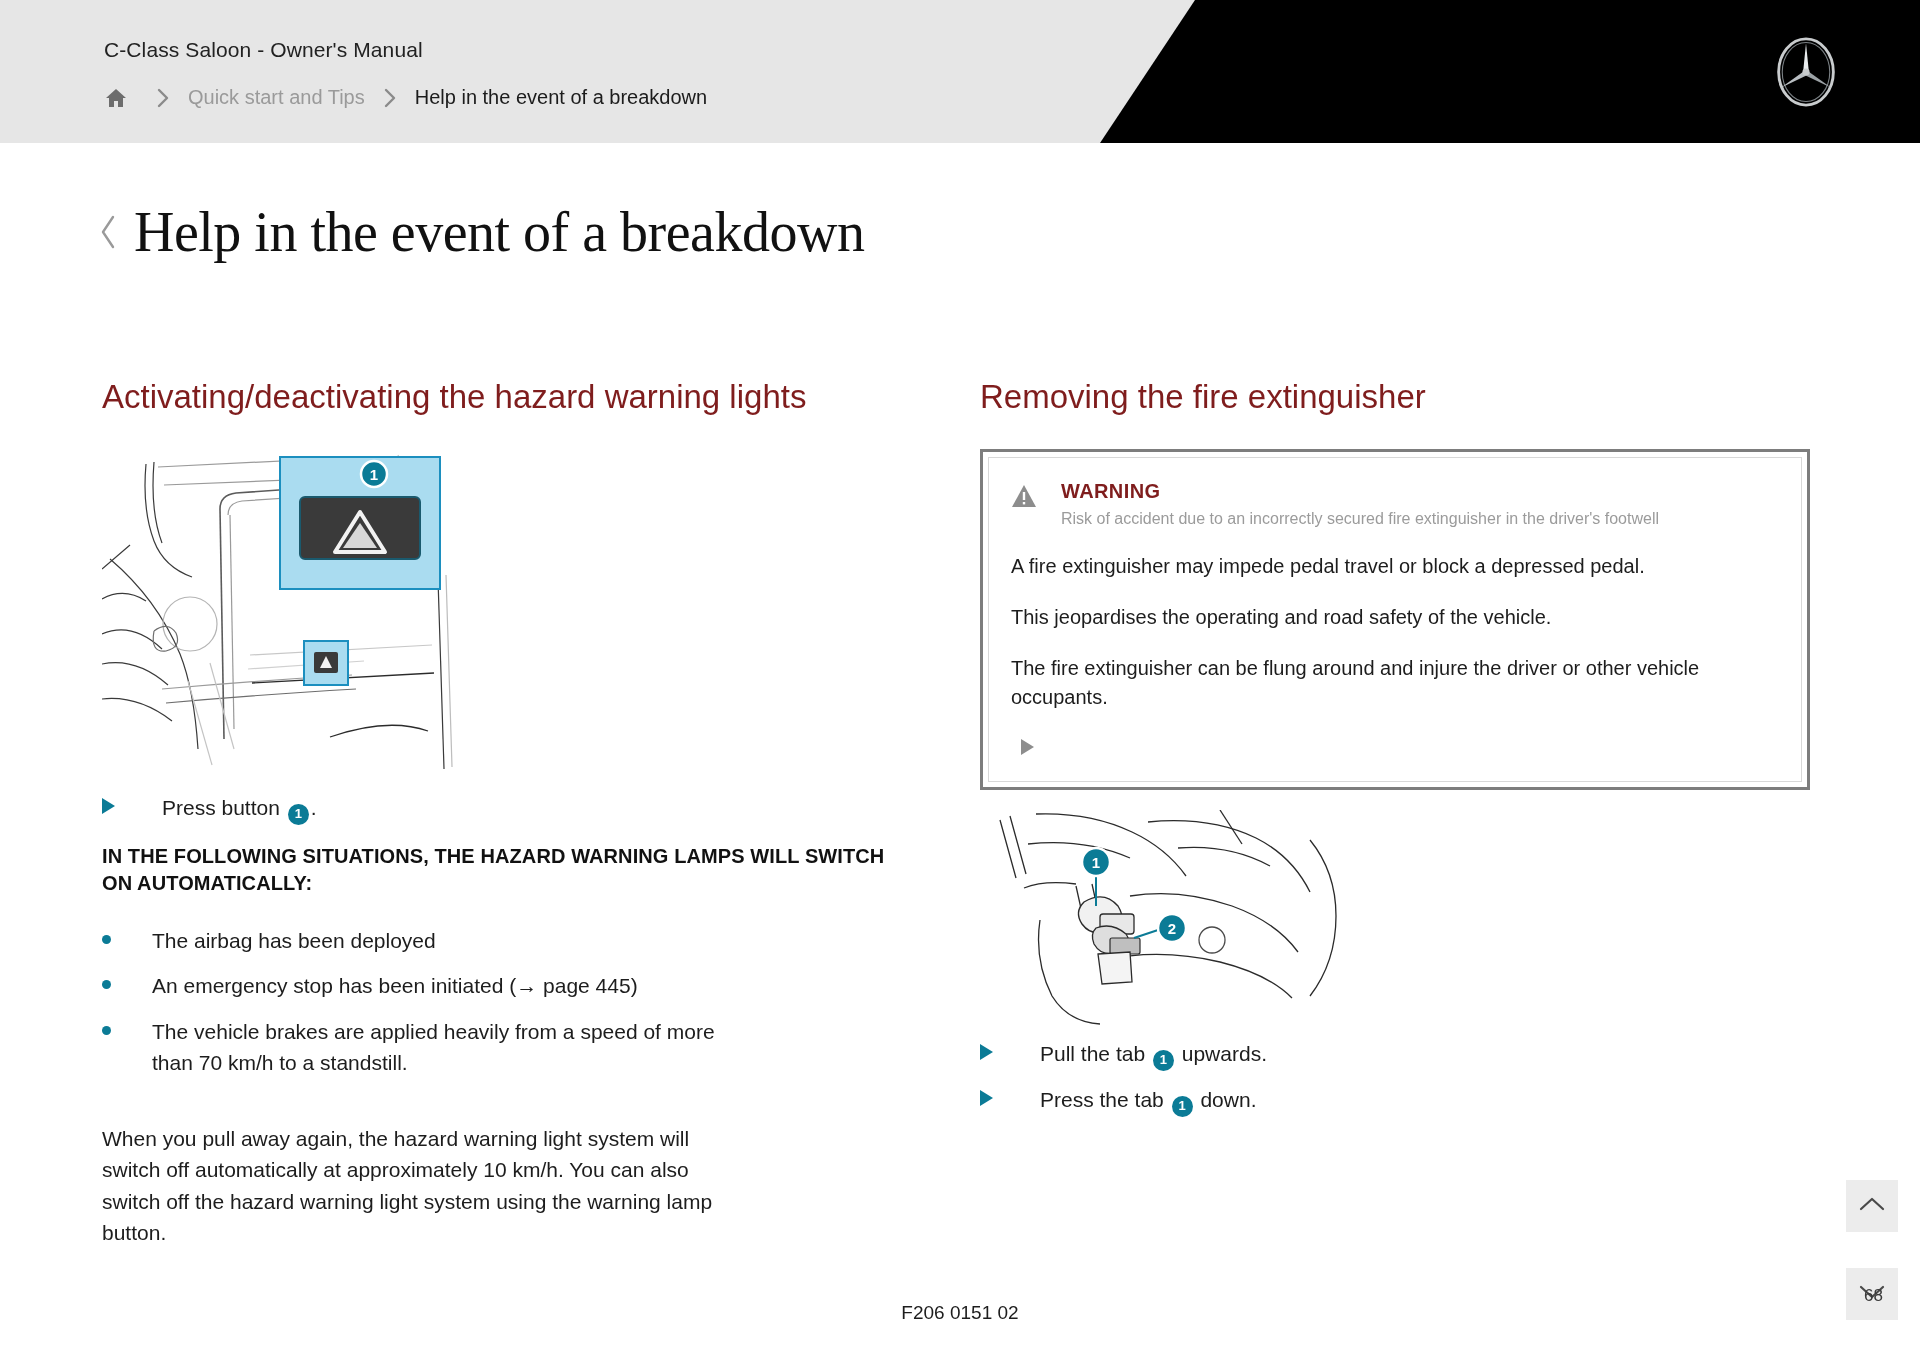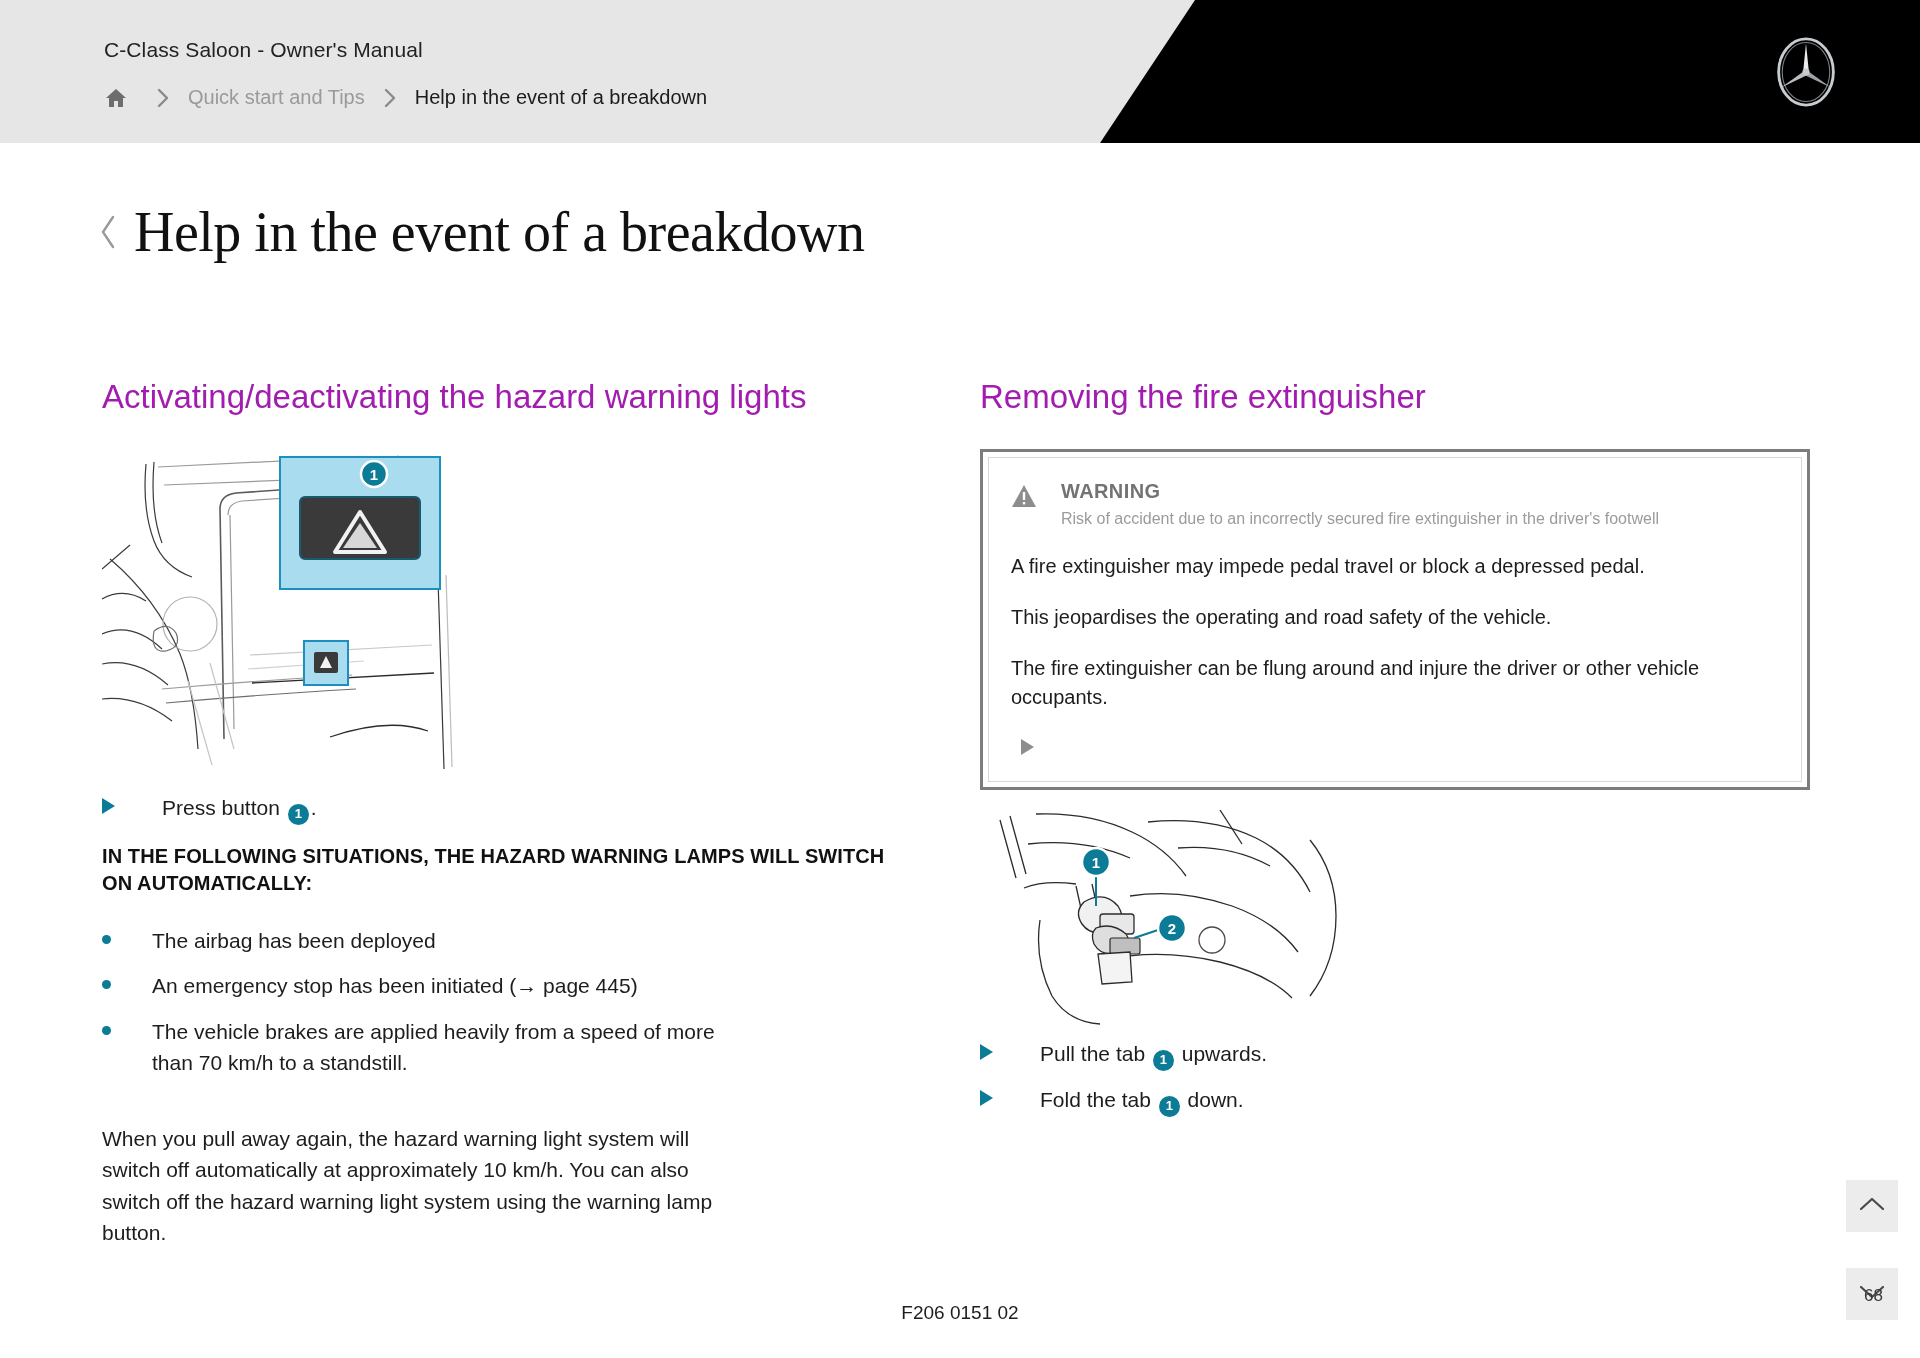--- a/index.html
+++ b/index.html
@@ -42,21 +42,21 @@
   .page-title {
     font-family: "Liberation Serif", serif;
     font-size: 56px; color: #111111; letter-spacing: -0.5px; white-space: nowrap;
   }
 
   
   .col-left  { position: absolute; left: 102px; top: 378px; width: 790px; }
   .col-right { position: absolute; left: 980px; top: 378px; width: 830px; }
 
   .sec-heading {
-    font-size: 33px; font-weight: 400; color: #a21caf;
+    font-size: 33px; font-weight: 400; color: #7f1d1d;
     line-height: 1.18; margin-bottom: 32px;
   }
 
   
   .illus-left { position: relative; width: 420px; height: 330px; margin-bottom: 10px; }
   .illus-left svg { display: block; }
 
   
   .step { display: flex; align-items: flex-start; margin: 14px 0; }
   .step-marker { width: 60px; flex: 0 0 60px; padding-top: 5px; }
@@ -89,21 +89,21 @@
 
   
   .warning-box {
     border: 3px solid #7d7d7d; padding: 5px; margin-top: 4px; width: 830px;
   }
   .warning-inner { border: 1px solid #d8d8d8; padding: 22px 26px 26px 22px; }
   .warn-head { display: flex; align-items: flex-start; }
   .warn-icon { width: 50px; flex: 0 0 50px; padding-top: 4px; }
   .warn-head-text { flex: 1; }
   .warn-label {
-    font-size: 20px; font-weight: 700; color: #737373;
+    font-size: 20px; font-weight: 700; color: #7f1d1d;
     letter-spacing: .4px; margin-bottom: 4px;
   }
   .warn-sub { font-size: 16px; color: #9b9b9b; line-height: 1.45; }
   .warn-p { font-size: 20px; color: #1d1d1d; line-height: 1.45; margin-top: 22px; }
   .warn-step { display: flex; align-items: flex-start; margin-top: 22px; padding-left: 10px; }
   .warn-step .step-marker { width: 58px; flex: 0 0 58px; padding-top: 5px; }
   .warn-step .step-text { font-size: 20px; }
 
   
   .illus-right { position: relative; width: 390px; height: 215px; margin: 20px 0 14px 0; }
@@ -342,21 +342,21 @@
         <span>Pull the tab</span>
         <span class="callnum">1</span>
         <span>upwards.</span>
       </div>
     </div>
     <div class="step">
       <div class="step-marker">
           <div class="tri"></div>
         </div>
       <div class="step-text">
-        <span>Fold the tab</span>
+        <span>Press the tab</span>
         <span class="callnum">1</span>
         <span>down.</span>
       </div>
     </div>
   </div>
 
   <div class="fig-code">F206 0151 02</div>
 
   <div class="side-btn side-btn-up">
     <span>

